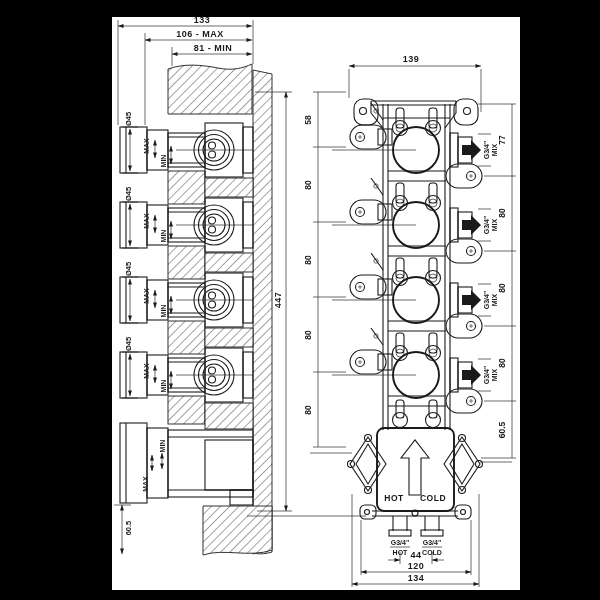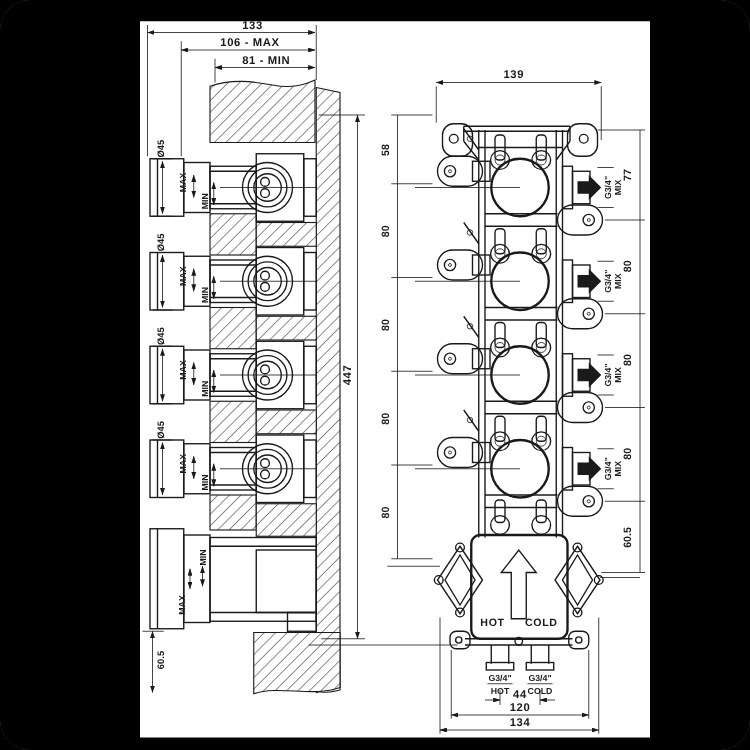--- a/index.html
+++ b/index.html
@@ -1,16 +1,16 @@
 <!DOCTYPE html>
 <html><head>
 <meta charset="utf-8">
 <style>
   html,body{margin:0;padding:0;background:#000;}
-  .viewer{position:relative;width:600px;height:600px;background:#0f766e;overflow:hidden;border-radius:24px;}
+  .viewer{position:relative;width:600px;height:600px;background:#0f766e;overflow:hidden;}
   svg{display:block;}
   text{font-family:"Liberation Sans","DejaVu Sans",sans-serif;fill:#1a1a1a;font-weight:bold;}
   .dim{font-size:9px;letter-spacing:.5px;}
   .chain{font-size:8.5px;}
   .tiny{font-size:7px;}
   .cap{font-size:7.5px;}
   .plate{font-size:8.5px;letter-spacing:.5px;}
   .ln{stroke:#1a1a1a;fill:none;stroke-width:1.1;}
   .bold{stroke:#1a1a1a;fill:none;stroke-width:1.9;}
   .thin{stroke:#1a1a1a;fill:none;stroke-width:.65;}

